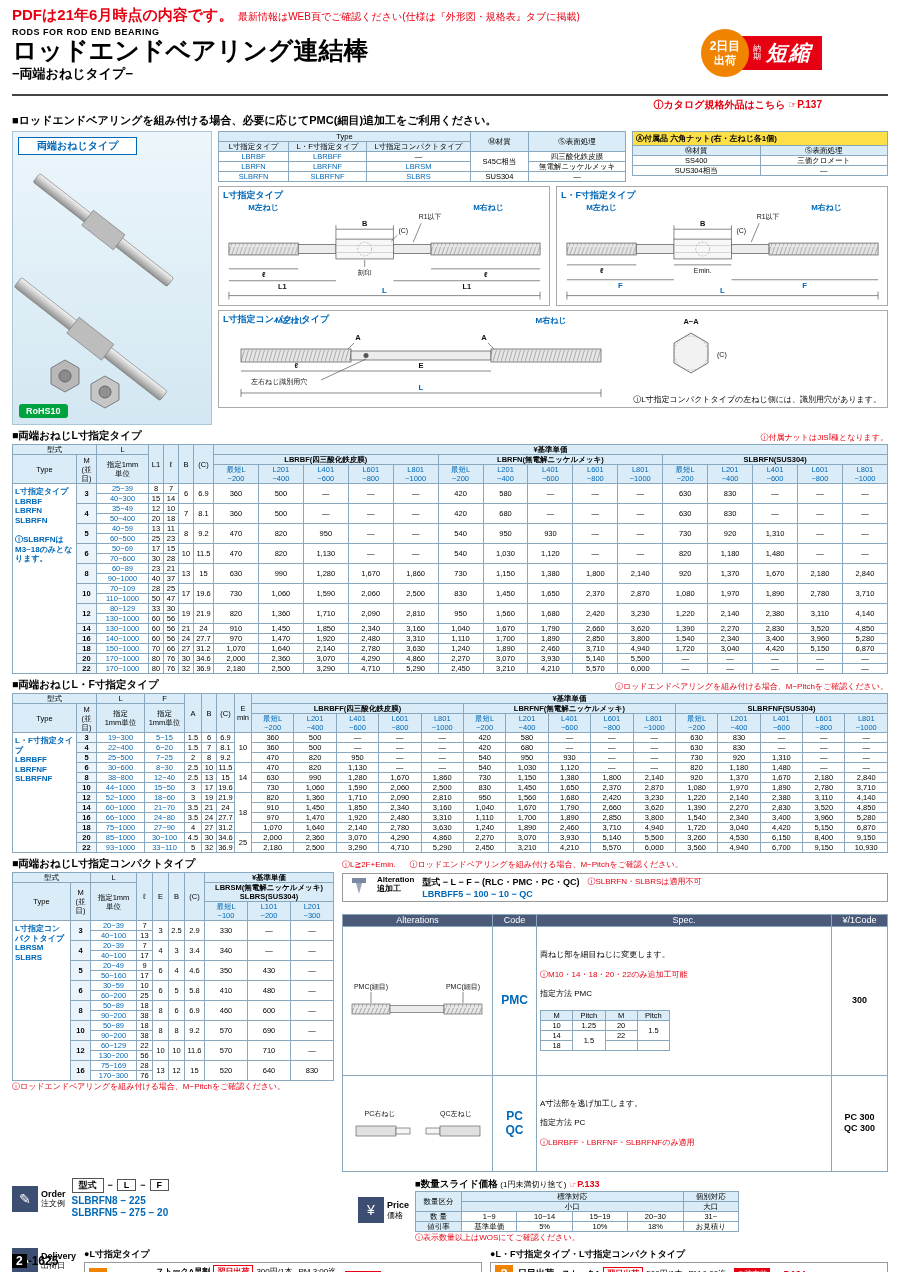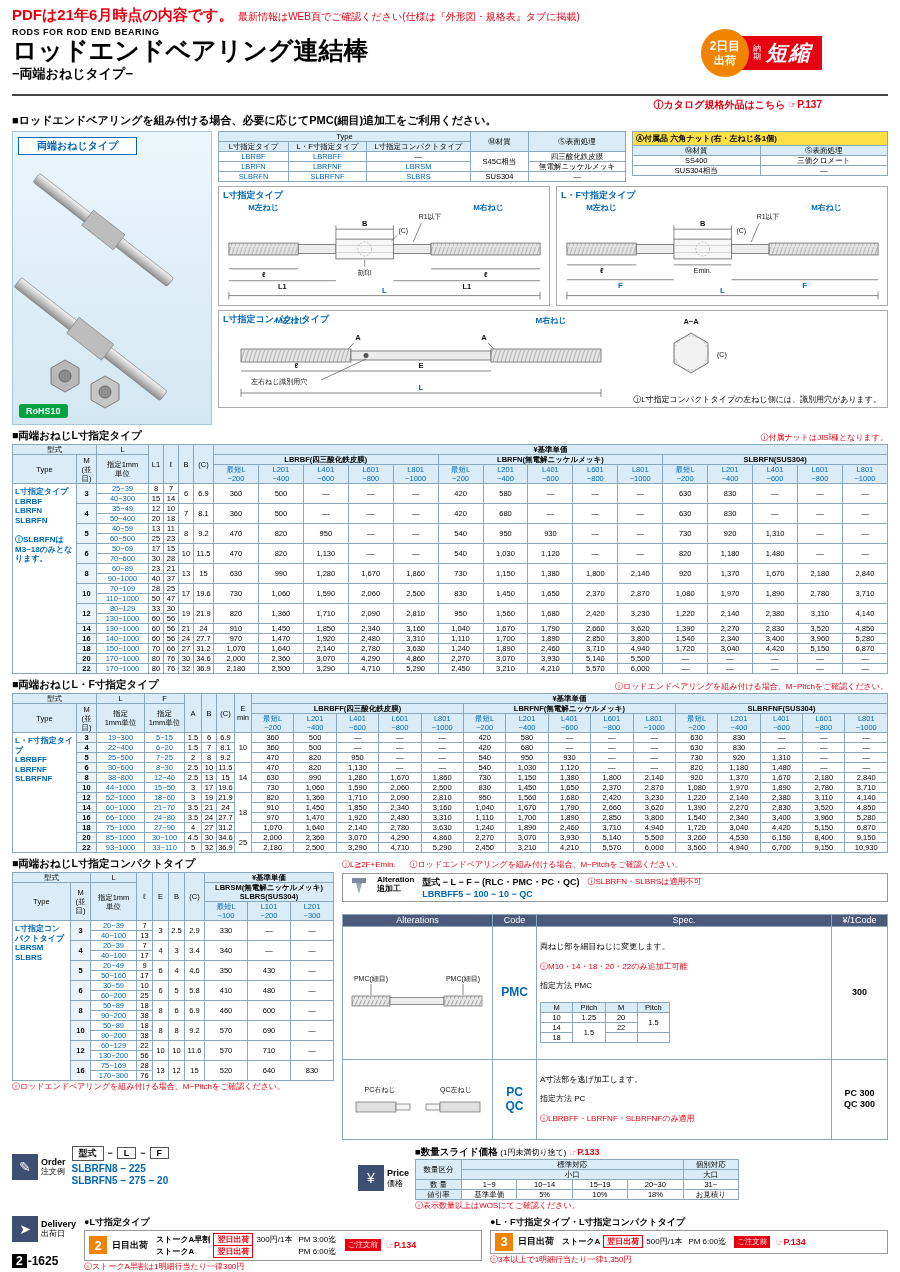--- a/index.html
+++ b/index.html
@@ -56,21 +56,21 @@
   .t3row{display:flex;gap:8px;margin-top:4px}
   .t3left{width:322px;flex-shrink:0}
   .t3right{flex:1;min-width:0}
   .notes-line{display:flex;gap:14px;margin:2px 0 3px}
   .alt-order{border:1px solid #999;display:flex;gap:8px;padding:2px 6px;margin-bottom:12px}
   .ao-lab{font-size:8px;font-weight:bold;line-height:1.1}
   .ao-pattern{font-size:9px;font-weight:bold}
   .ao-ex{font-size:9px;font-weight:bold;color:#0068b7}
   .alth{background:#4a5a78 !important;color:#fff;font-size:9px;font-weight:bold}
   .altcode{color:#0068b7;font-weight:bold;font-size:12px;white-space:pre-line}
-  .altspec{text-align:left !important;font-size:8px;padding:6px 3px !important}
+  .altspec{text-align:left !important;font-size:8px;padding:14px 3px !important}
   .altprice{font-size:9px;font-weight:bold}
   .mini{width:130px;margin-top:2px}
   .icon-tab{display:flex;align-items:center;gap:3px;flex-shrink:0}
   .it-glyph{width:26px;height:26px;background:#3c4f72;color:#fff;display:flex;align-items:center;justify-content:center;font-size:14px}
   .it-lab{font-size:8px;line-height:1.15}
   .it-lab b{font-size:9px}
   .bottom-row{display:flex;gap:16px;margin-top:6px;align-items:flex-start}
   .order-area{display:flex;gap:6px;width:330px;flex-shrink:0}
   .o-pattern{display:flex;gap:4px;align-items:center;font-size:9px;font-weight:bold;margin-bottom:2px}
   .chip{border:1px solid #555;padding:0 6px;background:#fff}

